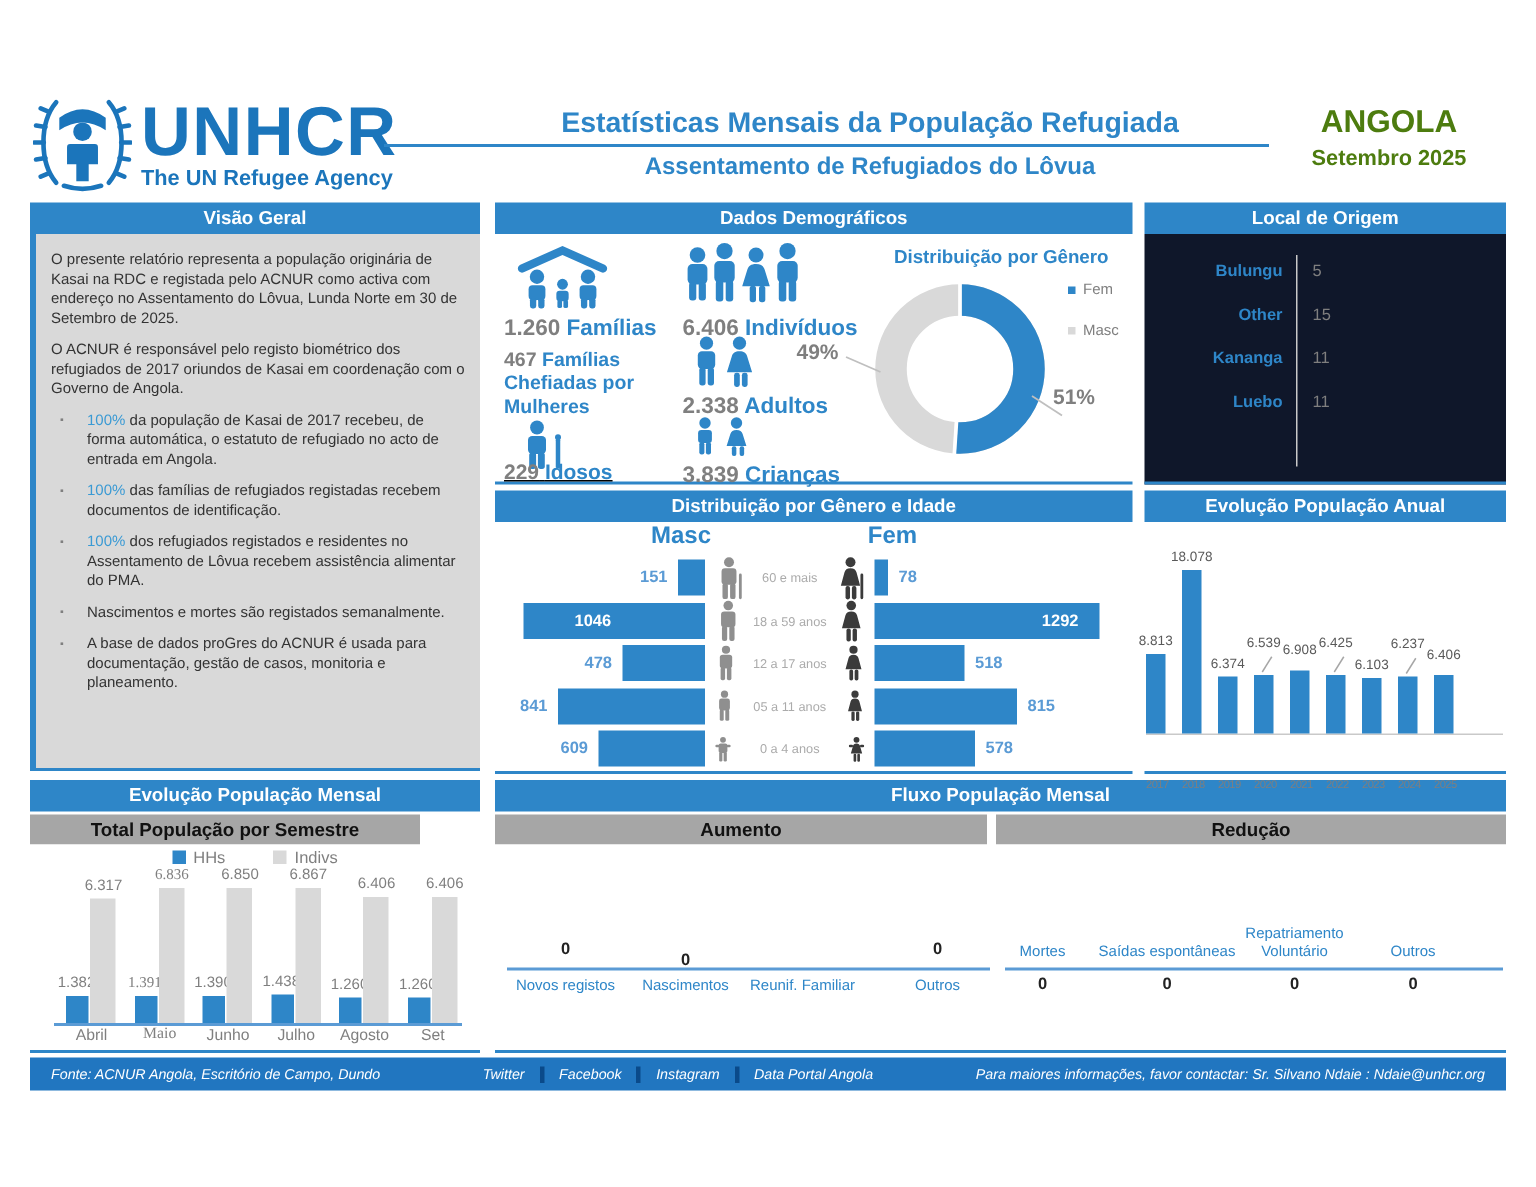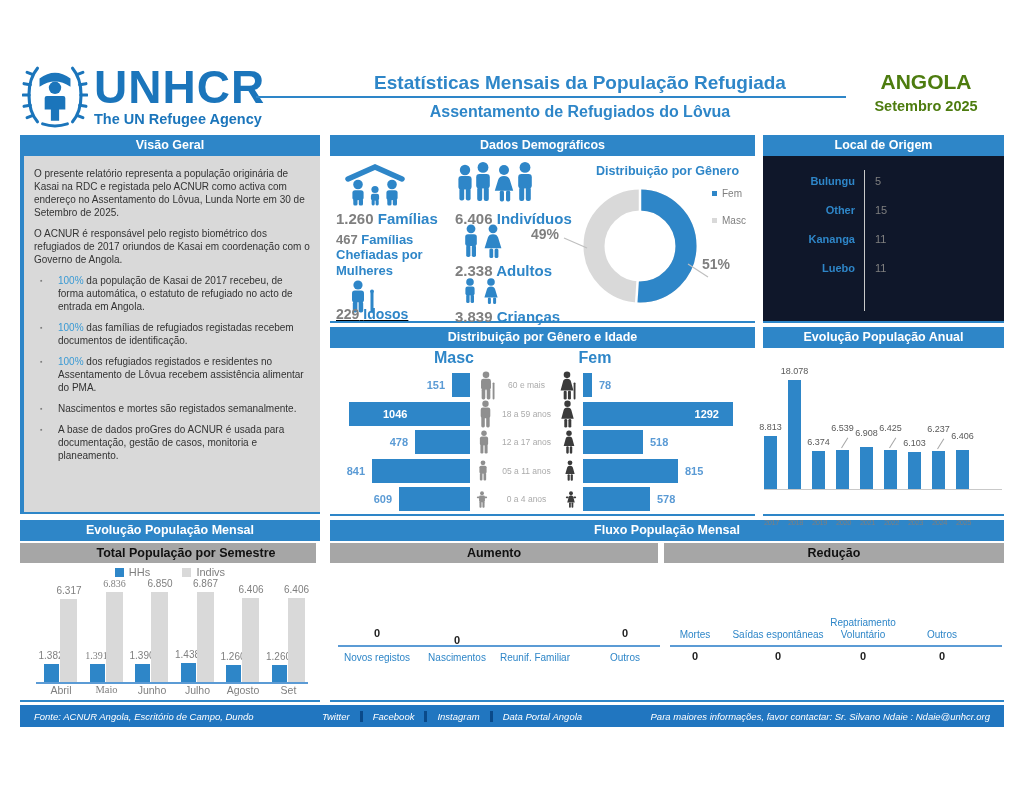--- a/index.html
+++ b/index.html
@@ -148,21 +148,21 @@
     <div class="period">Setembro 2025</div>
   </div>
 
   <div class="sec-h" style="left:20px;top:135px;width:300px;">Visão  Geral</div>
   <div class="sec-h" style="left:330px;top:135px;width:425px;">Dados Demográficos</div>
   <div class="sec-h" style="left:763px;top:135px;width:241px;">Local de Origem</div>
   <div class="sec-h" style="left:330px;top:327px;width:425px;">Distribuição por Gênero e Idade</div>
   <div class="sec-h" style="left:763px;top:327px;width:241px;">Evolução População Anual</div>
   <div class="sec-h" style="left:20px;top:520px;width:300px;">Evolução População Mensal</div>
   <div class="sec-h" style="left:330px;top:520px;width:674px;">Fluxo População Mensal</div>
-  <div class="sec-g" style="left:20px;top:543px;width:260px;padding-left:36px;">Total População por Semestre</div>
+  <div class="sec-g" style="left:20px;top:543px;width:260px;">Total População por Semestre</div>
   <div class="sec-g" style="left:330px;top:543px;width:328px;">Aumento</div>
   <div class="sec-g" style="left:664px;top:543px;width:340px;">Redução</div>
 
   <div class="overview-body">
     <p>O presente relatório representa a população originária de Kasai na RDC e registada pelo ACNUR como activa com endereço no Assentamento do Lôvua, Lunda Norte em 30 de Setembro de 2025.</p>
     <p>O ACNUR é responsável pelo registo biométrico dos refugiados de 2017 oriundos de Kasai em coordenação com o Governo de Angola.</p>
     <div id="bullets">
         <div class="bullet">
           <span class="bmark">▪</span>
           <span class="btext"><span class="hl">100%</span> da população de Kasai de 2017 recebeu, de forma automática, o estatuto de refugiado no acto de entrada em Angola.</span>

